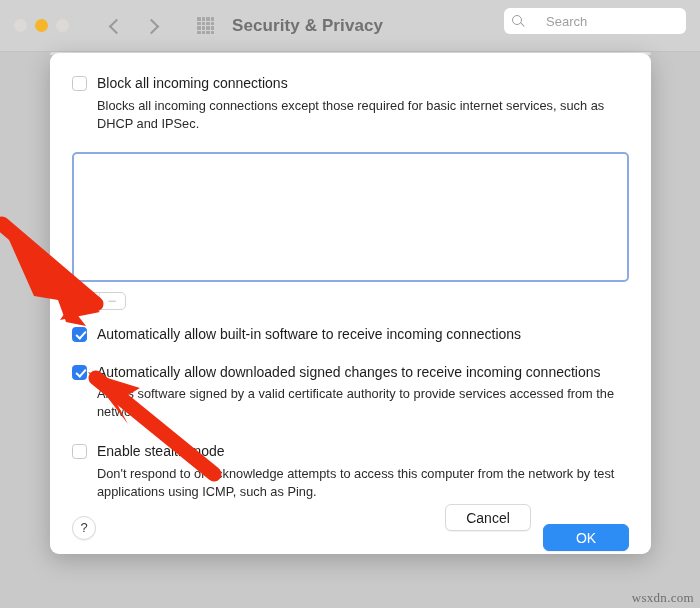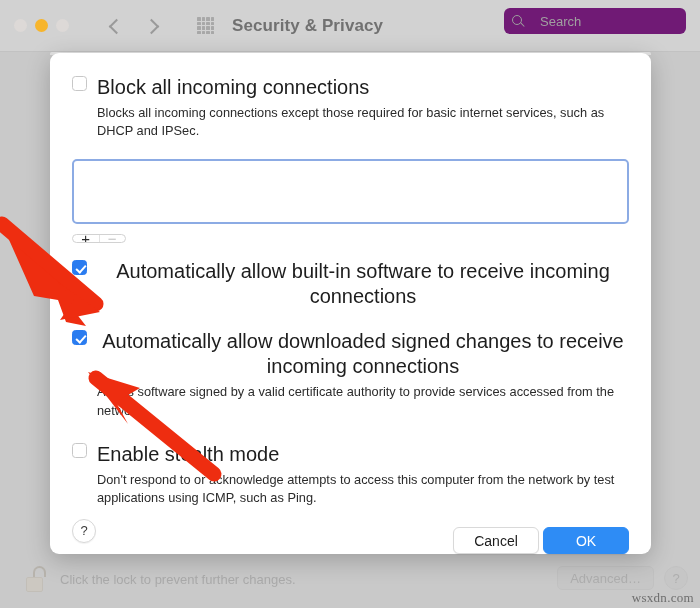--- a/index.html
+++ b/index.html
@@ -96,26 +96,26 @@
     color: #717171;
     letter-spacing: 0.1px;
   }
 
   #search-box {
     position: absolute;
     right: 14px;
     top: 8px;
     width: 182px;
     height: 26px;
-    background: #701a75;
+    background: #ffffff;
     border-radius: 6px;
     display: flex;
     align-items: center;
     padding: 0 8px;
-    gap: 16px;
+    gap: 22px;
   }
   .mag {
     width: 12px; height: 12px;
     position: relative;
     flex-shrink: 0;
     display: block;
   }
   .mag::before {
     content: "";
     position: absolute;
@@ -265,21 +265,21 @@
     border-width: 0 2px 2px 0;
     transform: rotate(42deg);
   }
 
   .check-row {
     display: flex;
     align-items: flex-start;
     gap: 10px;
   }
   .check-label {
-    font-size: 20px;
+    font-size: 14px;
     color: #1d1d1d;
     line-height: 1.25;
     text-align: center;
   }
   .check-desc {
     font-size: 12.8px;
     color: #2b2b2b;
     line-height: 1.42;
     margin: 4px 0 0 25px;
     max-width: 520px;
@@ -334,22 +334,22 @@
     font-size: 13px;
     color: #3a3a3a;
     display: flex;
     align-items: center;
     justify-content: center;
     box-shadow: 0 1px 1px rgba(0,0,0,0.05);
   }
   #footer-actions {
     margin-left: auto;
     display: flex;
-    gap: 4px;
-    align-items: flex-end;
+    gap: 12px;
+    align-items: flex-start;
   }
   .btn {
     height: 27px;
     min-width: 86px;
     border-radius: 6px;
     font-size: 14px;
     font-family: "Liberation Sans", sans-serif;
     display: flex;
     align-items: center;
     justify-content: center;
@@ -427,29 +427,20 @@
       <div id="search-box">
         <span class="mag"></span>
         <input id="search-input" type="text" placeholder="Search" style="">
       </div>
     </div>
 
     <div id="prefs-body">
 
       <div id="sheet-edge"></div>
 
-      <div id="lock-row">
-        <span id="lock-icon">
-          <span class="shackle"></span>
-          <span class="body"></span>
-        </span>
-        <span id="lock-text">Click the lock to prevent further changes.</span>
-        <div id="advanced-button">Advanced…</div>
-        <div id="help-button-main">?</div>
-      </div>
     </div>
   </div>
 
   <div id="firewall-sheet">
 
     <div id="block-section">
       <div class="check-row">
         <span class="cb cb-off"></span>
         <span class="check-label">Block all incoming connections</span>
       </div>

